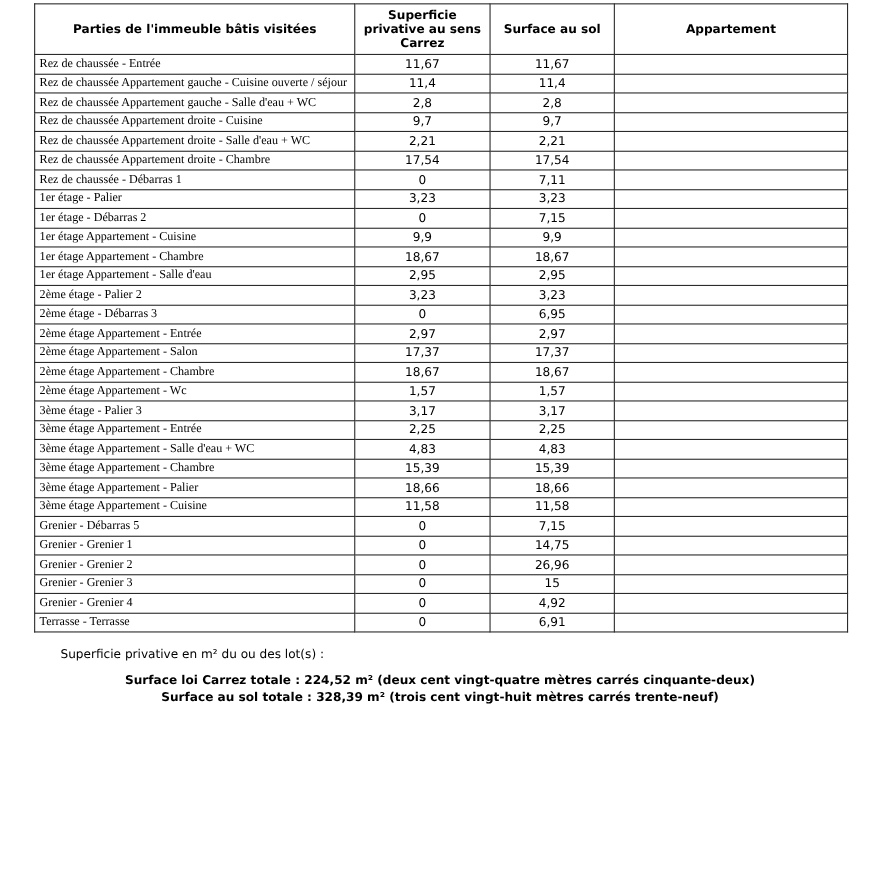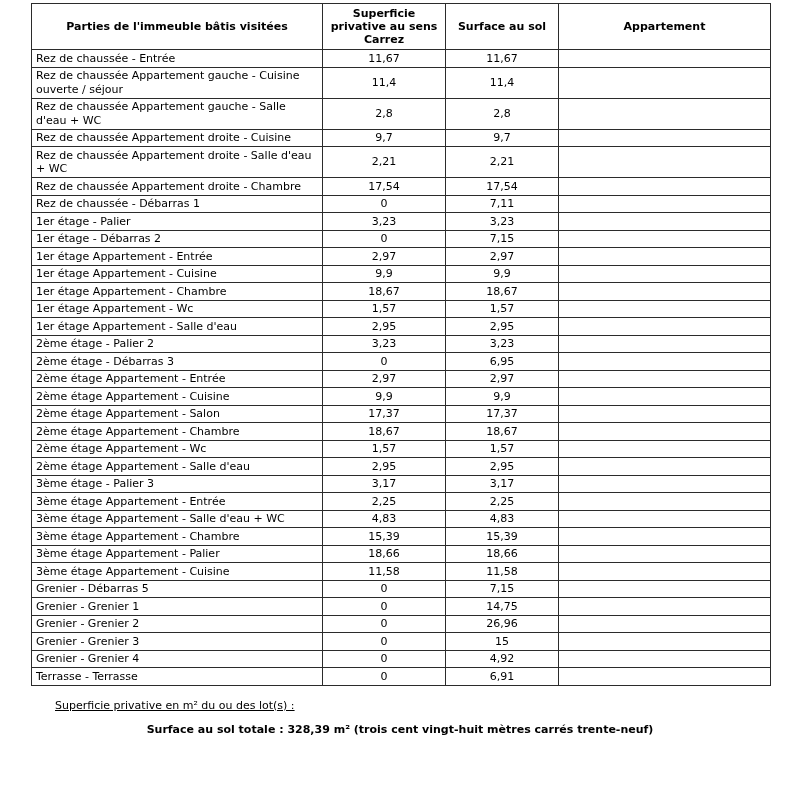--- a/index.html
+++ b/index.html
@@ -36,28 +36,27 @@
     text-align: center;
     line-height: 13px;
     padding: 3px 2px;
     height: 39px;
     background: #ffffff;
   }
   .surface-table td {
     padding: 1.5px 4px;
     line-height: 13.5px;
   }
-  .c-label { text-align: left; }
+  .c-label { text-align: left; font-family: Liberation Serif, serif; }
   .c-num   { text-align: center; }
   .c-comment { text-align: left; }
   .note {
     font-size: 11px;
     margin: 13px 0 0 55px;
     line-height: 14px;
-    text-decoration: underline;
   }
   .totals {
     margin-top: 9px;
     width: 800px;
     text-align: center;
     font-weight: bold;
     font-size: 11px;
     line-height: 15px;
   }
 </style>
@@ -138,48 +137,36 @@
     <td class="c-comment"></td>
   </tr>
 
   <tr>
     <td class="c-label">1er étage - Débarras 2</td>
     <td class="c-num">0</td>
     <td class="c-num">7,15</td>
     <td class="c-comment"></td>
   </tr>
 
-  <tr>
-    <td class="c-label">1er étage Appartement - Entrée</td>
-    <td class="c-num">2,97</td>
-    <td class="c-num">2,97</td>
-    <td class="c-comment"></td>
-  </tr>
 
   <tr>
     <td class="c-label">1er étage Appartement - Cuisine</td>
     <td class="c-num">9,9</td>
     <td class="c-num">9,9</td>
     <td class="c-comment"></td>
   </tr>
 
 
   <tr>
     <td class="c-label">1er étage Appartement - Chambre</td>
     <td class="c-num">18,67</td>
     <td class="c-num">18,67</td>
     <td class="c-comment"></td>
   </tr>
 
-  <tr>
-    <td class="c-label">1er étage Appartement - Wc</td>
-    <td class="c-num">1,57</td>
-    <td class="c-num">1,57</td>
-    <td class="c-comment"></td>
-  </tr>
 
   <tr>
     <td class="c-label">1er étage Appartement - Salle d'eau</td>
     <td class="c-num">2,95</td>
     <td class="c-num">2,95</td>
     <td class="c-comment"></td>
   </tr>
 
   <tr>
     <td class="c-label">2ème étage - Palier 2</td>
@@ -195,26 +182,20 @@
     <td class="c-comment"></td>
   </tr>
 
   <tr>
     <td class="c-label">2ème étage Appartement - Entrée</td>
     <td class="c-num">2,97</td>
     <td class="c-num">2,97</td>
     <td class="c-comment"></td>
   </tr>
 
-  <tr>
-    <td class="c-label">2ème étage Appartement - Cuisine</td>
-    <td class="c-num">9,9</td>
-    <td class="c-num">9,9</td>
-    <td class="c-comment"></td>
-  </tr>
 
   <tr>
     <td class="c-label">2ème étage Appartement - Salon</td>
     <td class="c-num">17,37</td>
     <td class="c-num">17,37</td>
     <td class="c-comment"></td>
   </tr>
 
   <tr>
     <td class="c-label">2ème étage Appartement - Chambre</td>
@@ -223,26 +204,20 @@
     <td class="c-comment"></td>
   </tr>
 
   <tr>
     <td class="c-label">2ème étage Appartement - Wc</td>
     <td class="c-num">1,57</td>
     <td class="c-num">1,57</td>
     <td class="c-comment"></td>
   </tr>
 
-  <tr>
-    <td class="c-label">2ème étage Appartement - Salle d'eau</td>
-    <td class="c-num">2,95</td>
-    <td class="c-num">2,95</td>
-    <td class="c-comment"></td>
-  </tr>
 
   <tr>
     <td class="c-label">3ème étage - Palier 3</td>
     <td class="c-num">3,17</td>
     <td class="c-num">3,17</td>
     <td class="c-comment"></td>
   </tr>
 
 
   <tr>
@@ -321,16 +296,17 @@
     <td class="c-num">0</td>
     <td class="c-num">6,91</td>
     <td class="c-comment"></td>
   </tr>
 </tbody>
   </table>
 
   <div class="note">Superficie privative en m² du ou des lot(s) :</div>
 
   <div class="totals">
+    <div class="total-line">Surface loi Carrez totale : 224,52 m² (deux cent vingt-quatre mètres carrés cinquante-deux)</div>
     <div class="total-line">Surface au sol totale : 328,39 m² (trois cent vingt-huit mètres carrés trente-neuf)</div>
   </div>
 
 </div>
 
 </body></html>

